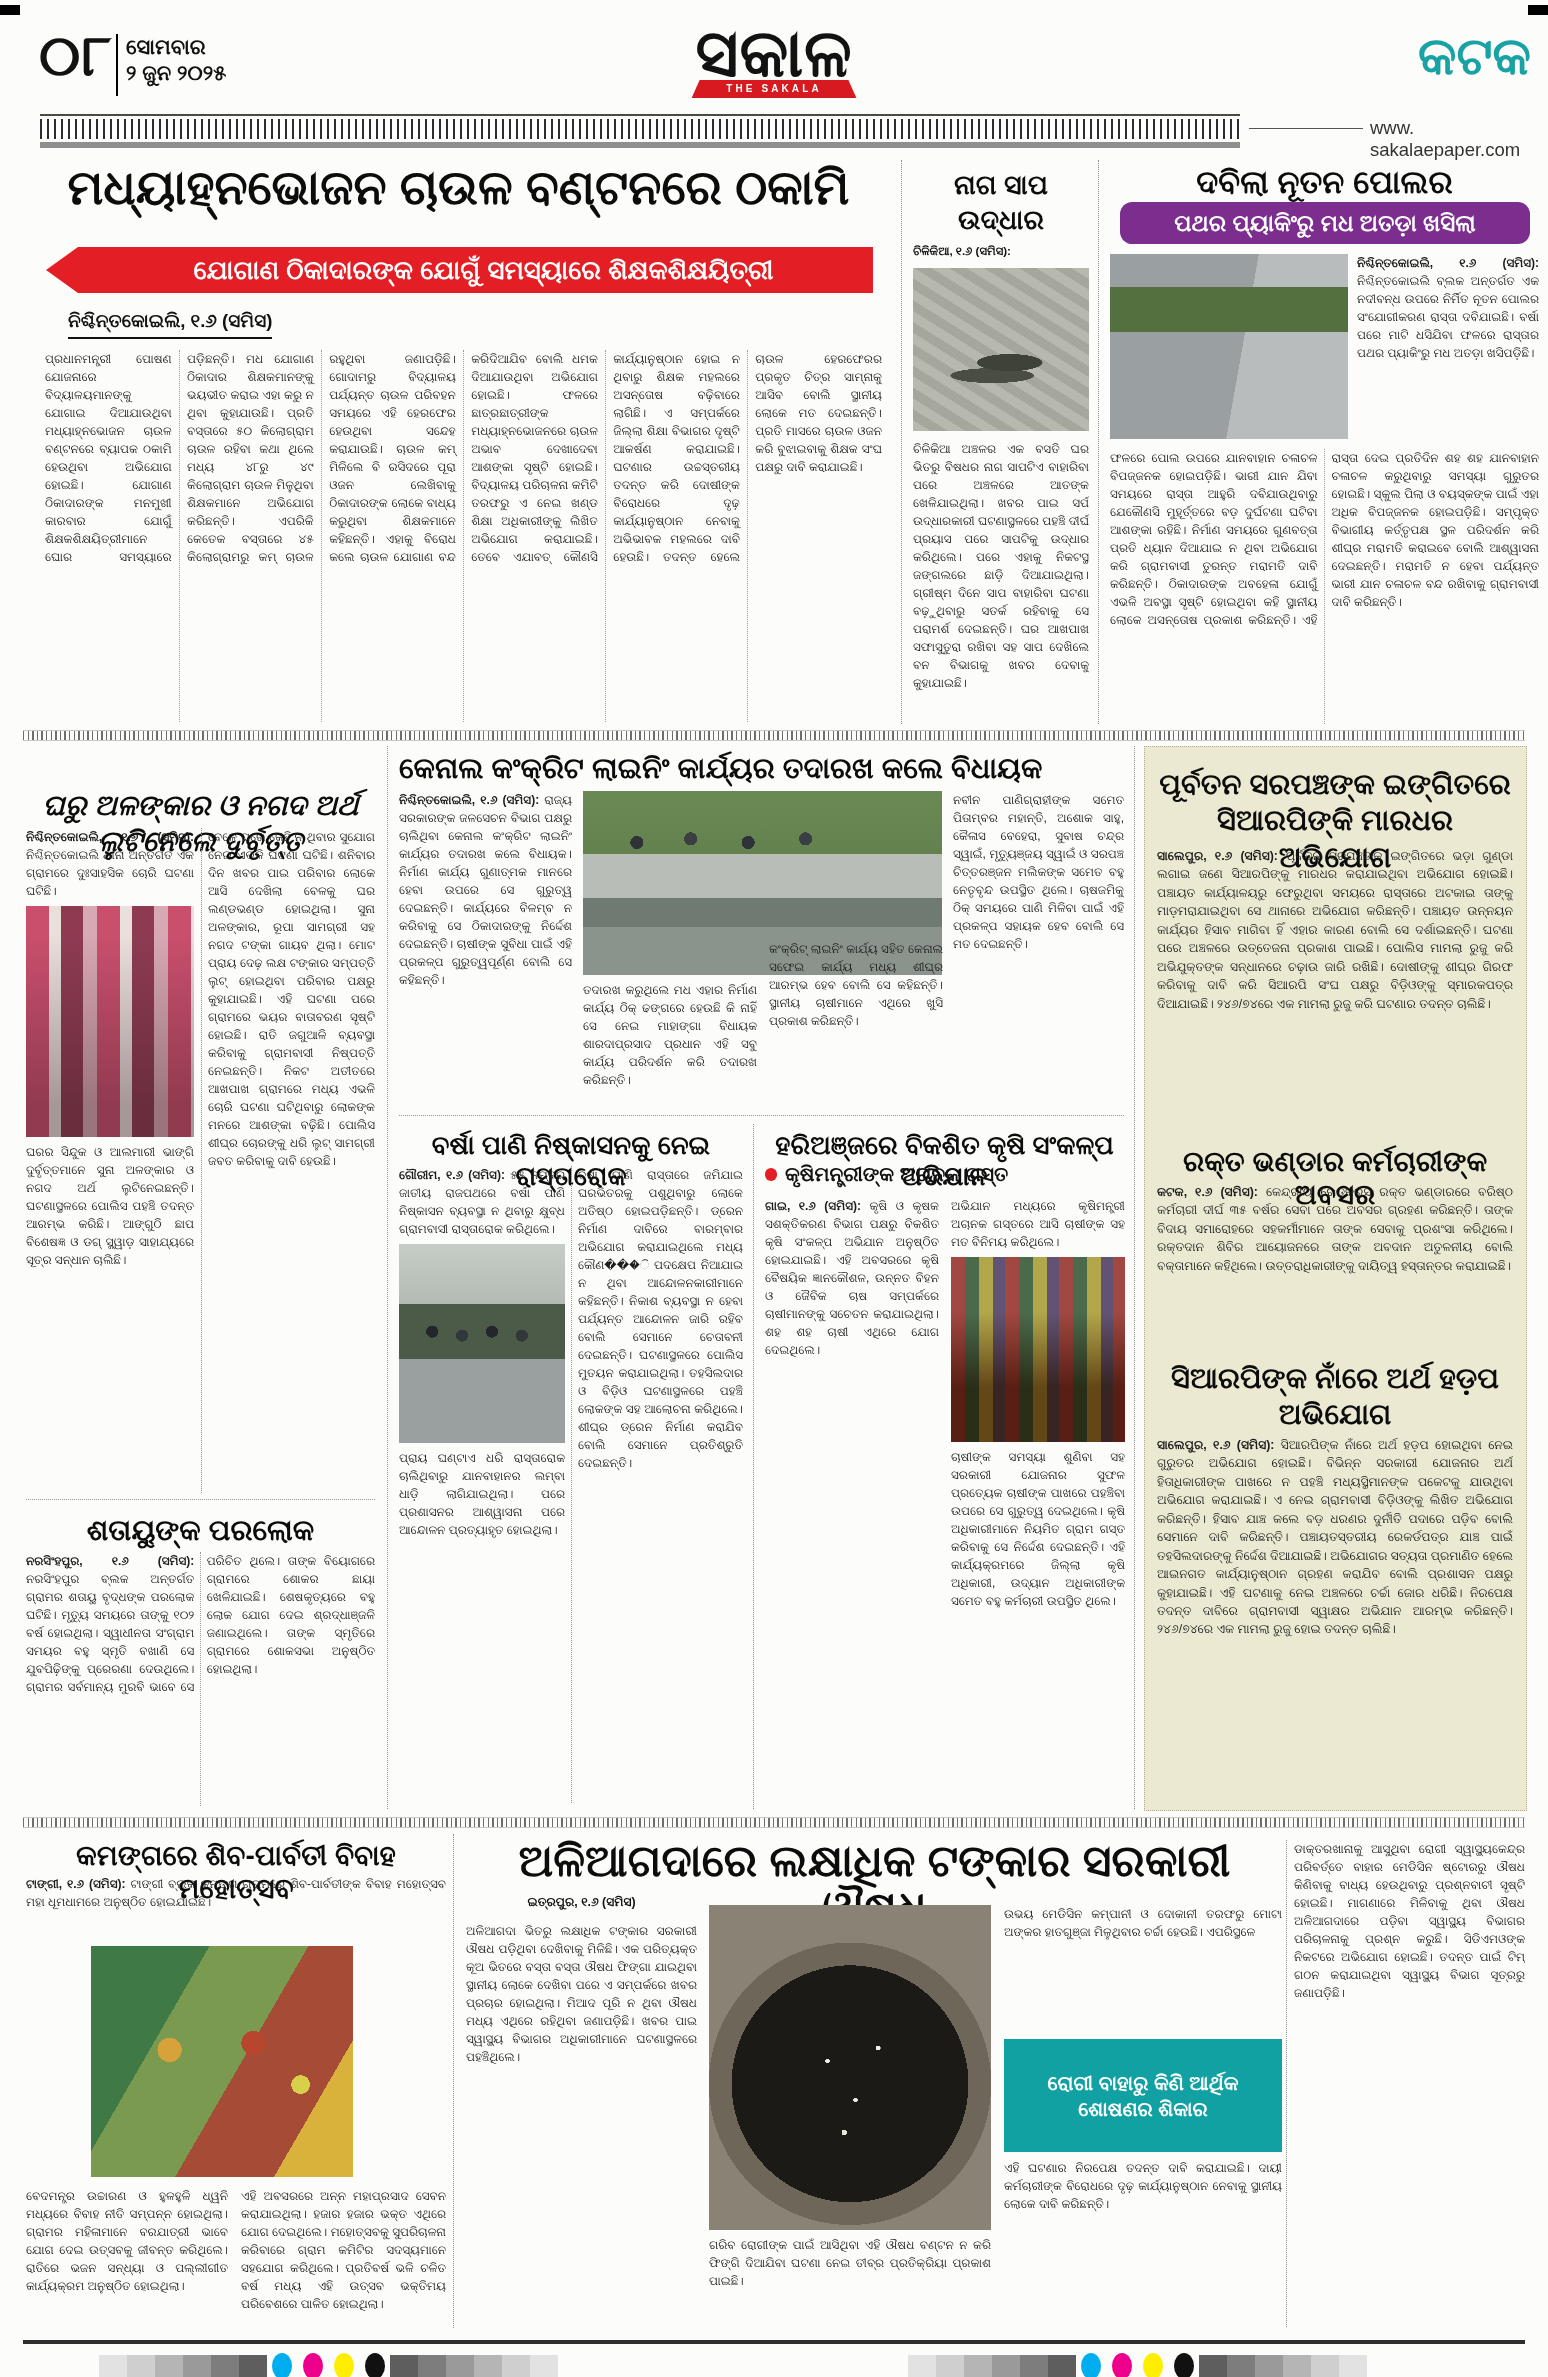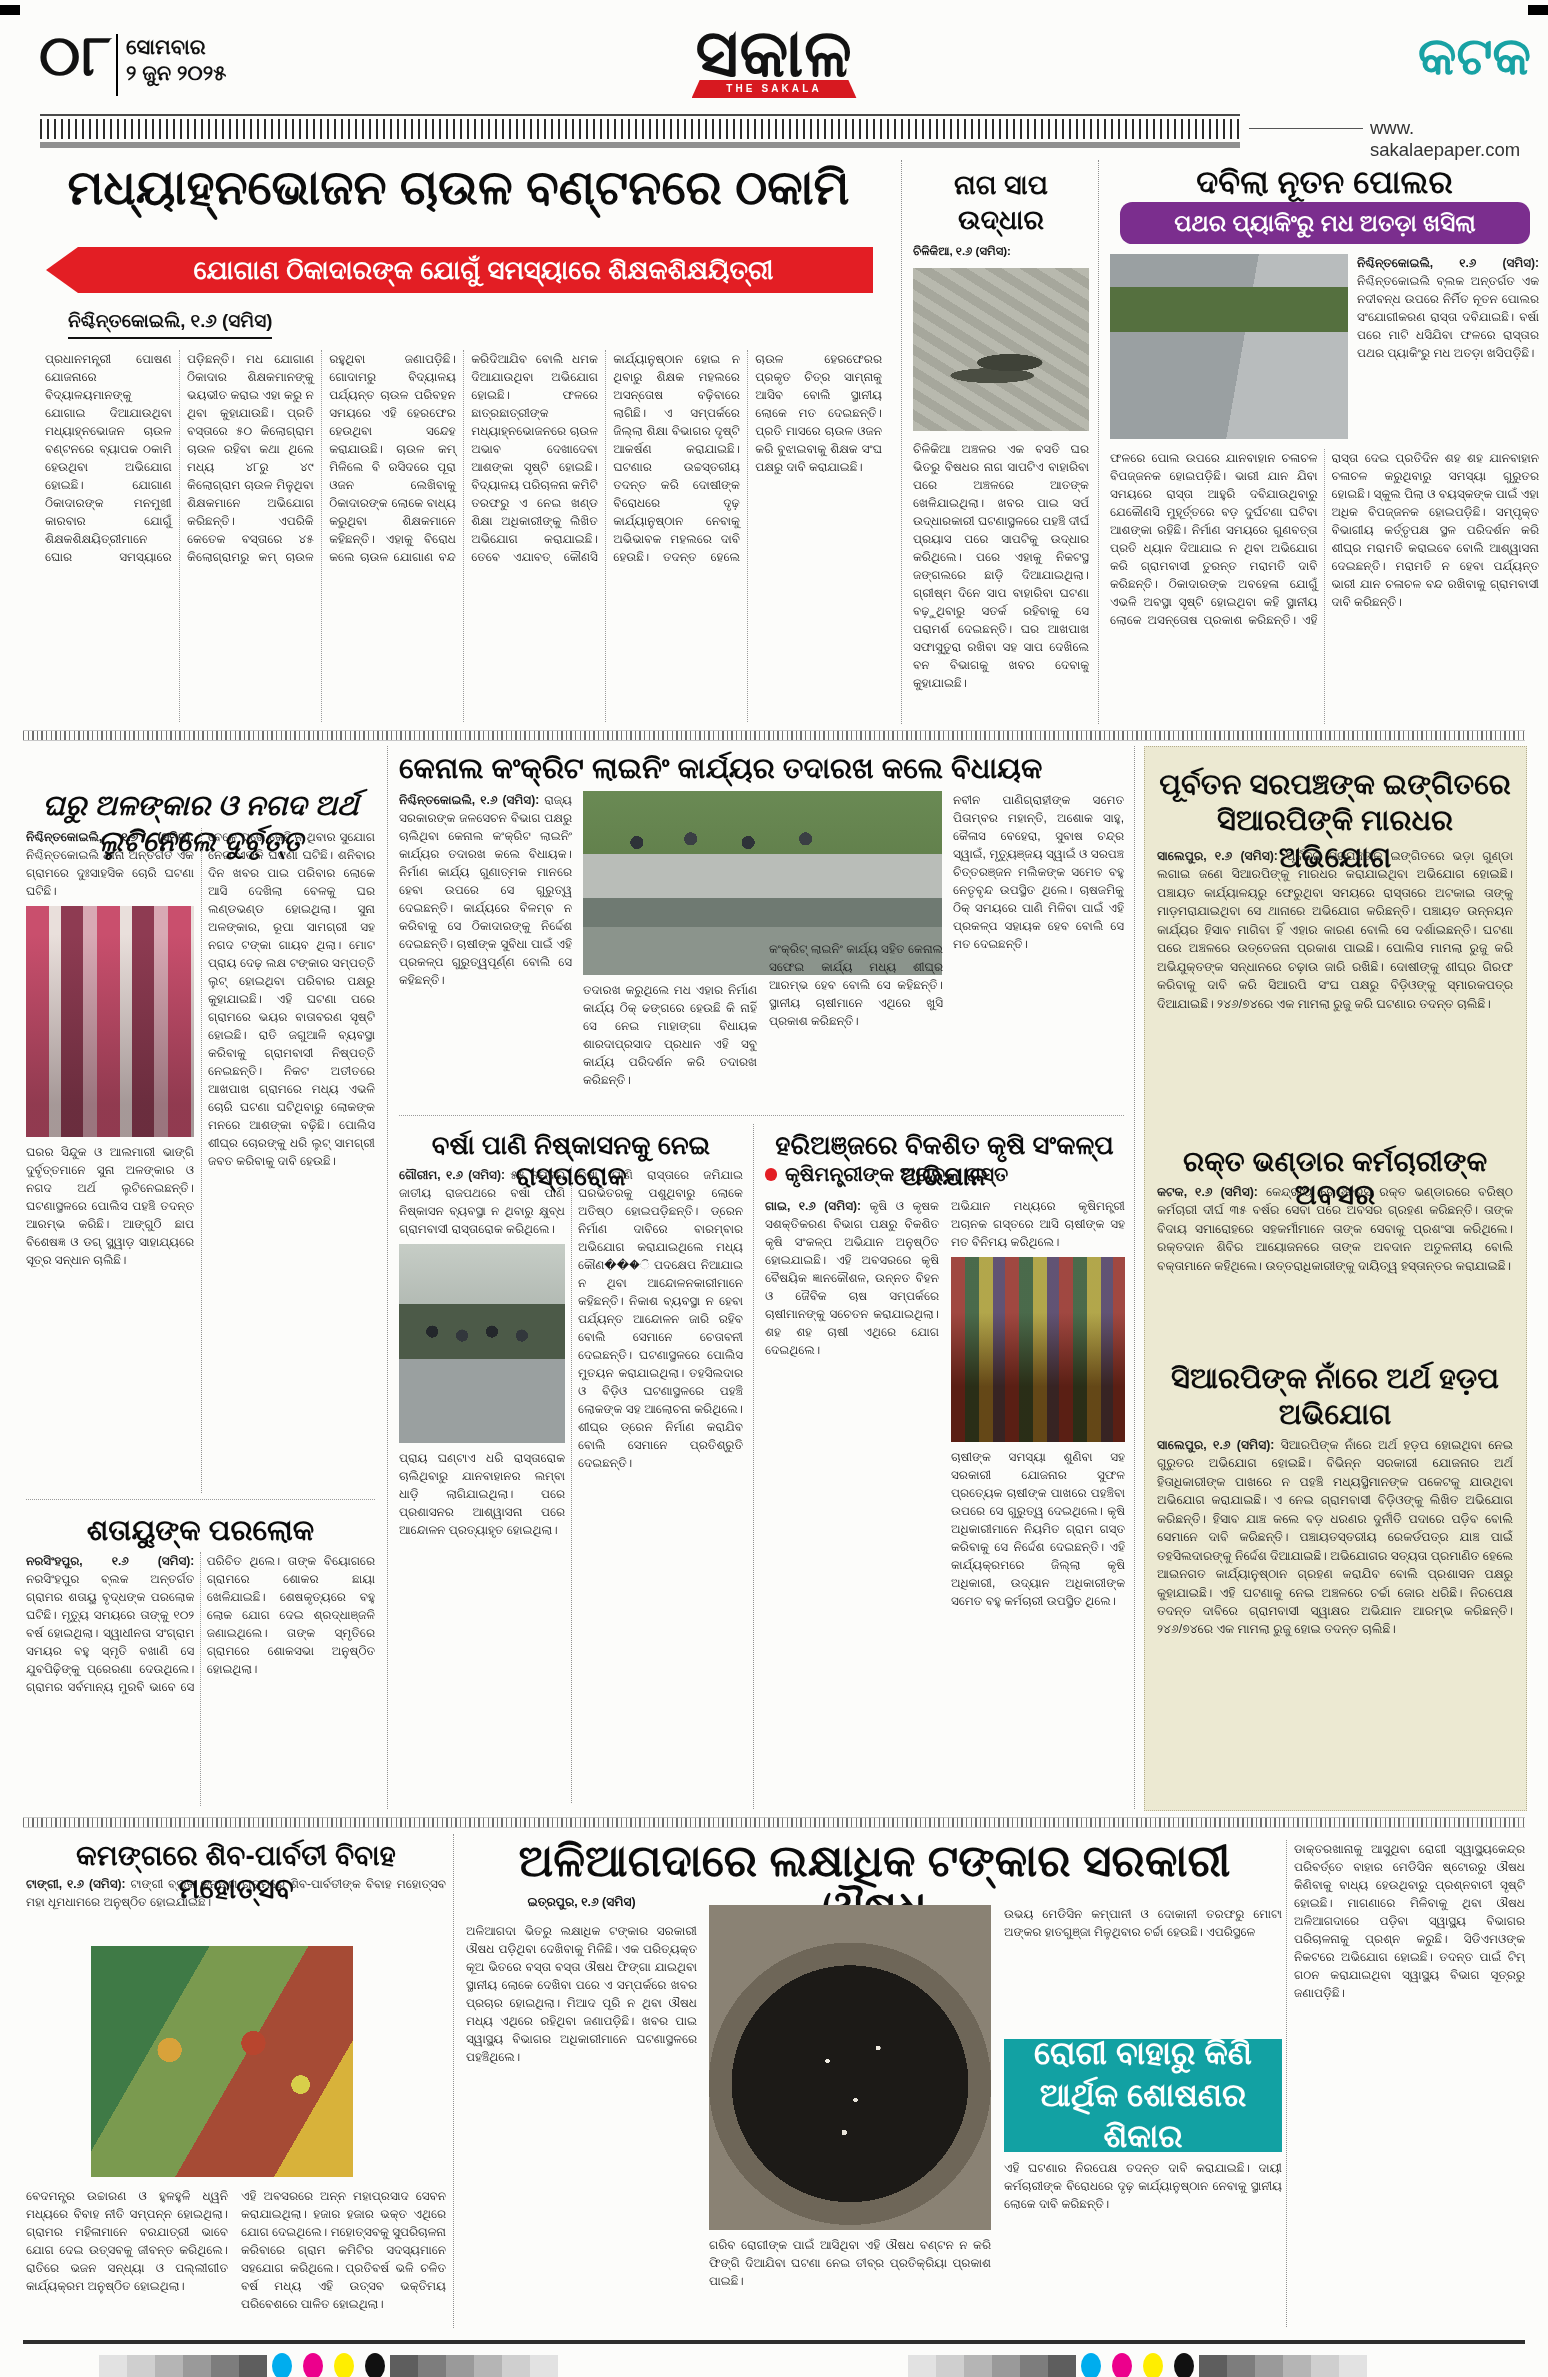--- a/index.html
+++ b/index.html
@@ -112,21 +112,21 @@
 
   .vsep6{left:453px;top:1834px;height:494px;}
   .med-head{left:466px;top:1832px;width:817px;text-align:center;font-size:44px;line-height:1.05;}
   .med-byline{left:466px;top:1895px;width:231px;text-align:center;font-size:12.3px;font-weight:700;}
   .med-colA{left:466px;top:1922px;width:231px;height:406px;}
   .med-photo{left:709px;top:1905px;width:282px;height:325px;}
   .med-colB-low{left:709px;top:2236px;width:282px;height:91px;}
   .med-colC-top{left:1004px;top:1905px;width:278px;height:130px;}
   .med-box{left:1004px;top:2039px;width:278px;height:113px;background:#12a1a3;
            display:flex;align-items:center;justify-content:center;text-align:center;}
-  .med-box span{color:#fff;font-size:32px;font-weight:700;line-height:1.3;padding:0 23px;}
+  .med-box span{color:#fff;font-size:20px;font-weight:700;line-height:1.3;padding:0 23px;}
   .med-colC-bot{left:1004px;top:2159px;width:278px;height:168px;}
   .med-vsep{left:1286px;top:1840px;height:487px;}
   .med-colD{left:1294px;top:1840px;width:231px;height:487px;}
 
   .bot-rule{left:23px;top:2340px;width:1502px;height:3.9px;background:#2e2e2e;}
   .reg{display:flex;align-items:center;height:28px;}
   .reg .g{width:28px;height:21.6px;}
   .reg .dot{width:20px;height:26px;border-radius:50%;margin:0 5.4px;}
   .reg-l{left:99px;top:2352px;}
   .reg-r{left:908px;top:2352px;}

